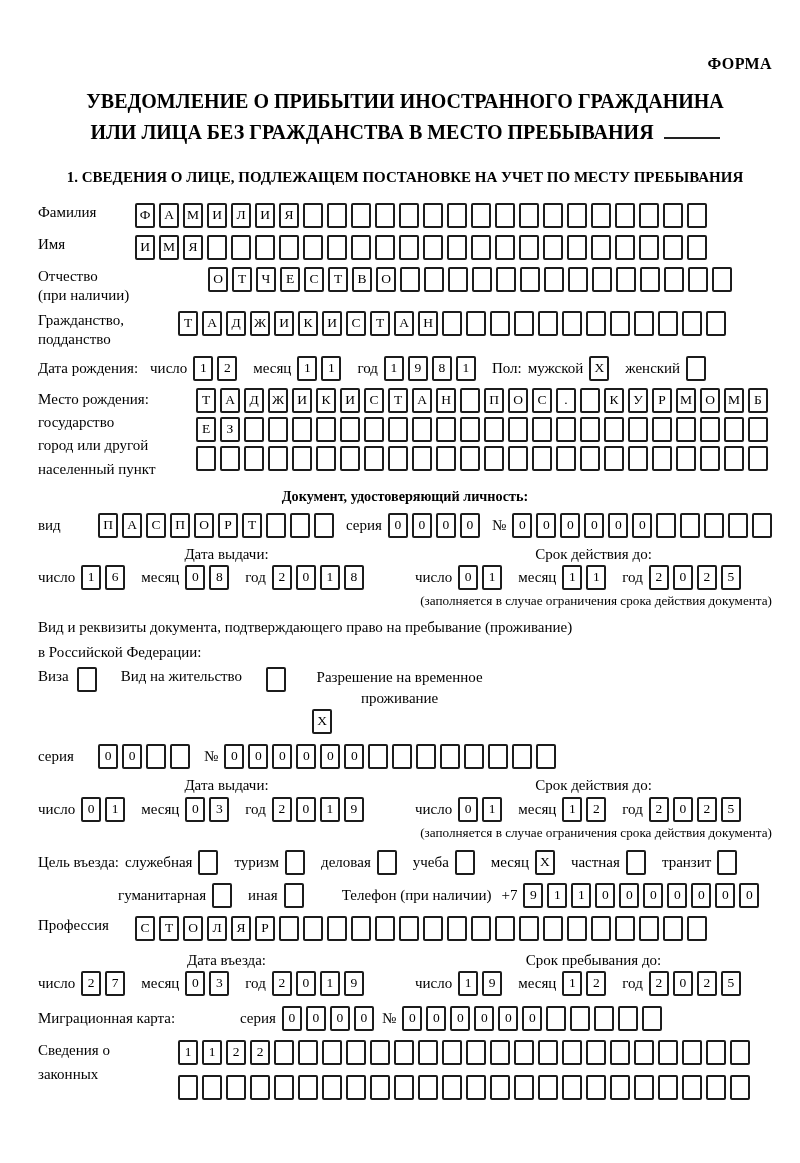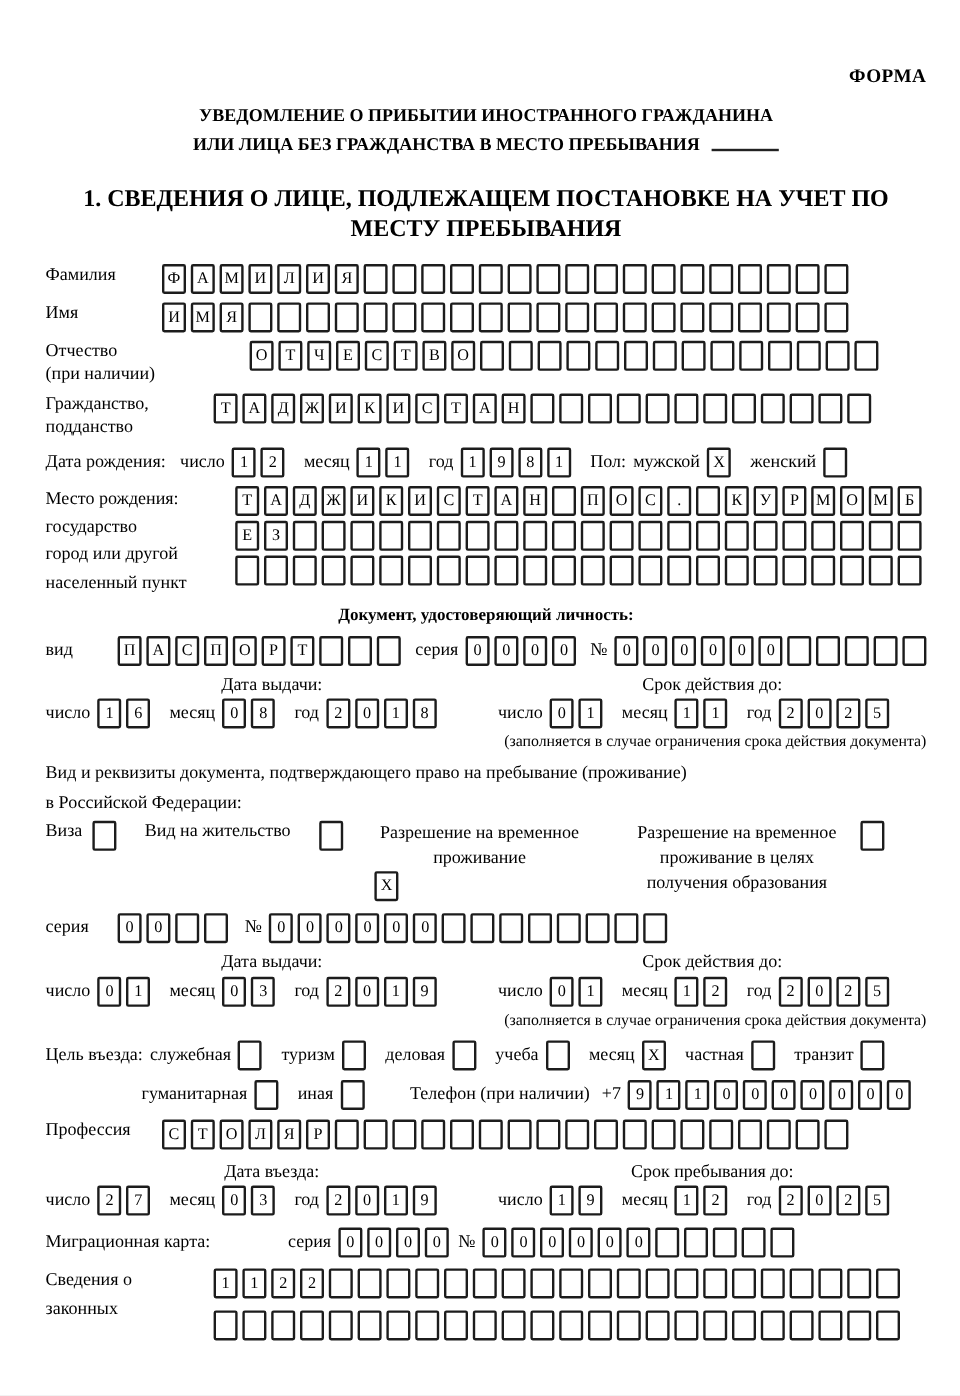--- a/index.html
+++ b/index.html
@@ -7,23 +7,23 @@
     width:800px;height:1163px;box-sizing:border-box;margin:0 auto;
     background:#ffffff;color:#000;
     font-family:"Liberation Serif","DejaVu Serif",serif;
     font-size:15px;line-height:1.25;
     padding:38px 28px 16px 38px;overflow:hidden;position:relative;
   }
   
   .hdr{margin-left:577px;font-size:13px;line-height:1.5;white-space:nowrap;}
   .hdr div:nth-child(4){margin-top:5px;}
   .forma{font-weight:bold;text-align:right;margin-top:16px;font-size:16px;letter-spacing:.4px;}
-  .title{text-align:center;font-weight:bold;font-size:15px;line-height:1.55;margin-top:12px;}
+  .title{text-align:center;font-weight:bold;font-size:20px;line-height:1.55;margin-top:12px;}
   .blank-line{display:inline-block;width:56px;border-bottom:2px solid #222;height:.95em;margin-left:10px;}
-  .sec1{font-weight:bold;text-align:center;font-size:20px;margin-top:20px;margin-bottom:16px;}
+  .sec1{font-weight:bold;text-align:center;font-size:15px;margin-top:20px;margin-bottom:16px;}
 
   
   .cells{display:inline-flex;flex-shrink:0;}
   .cell{
     width:20px;height:25px;box-sizing:border-box;border:2px solid #1c1c1c;border-radius:2px;
     margin-right:4px;display:inline-flex;align-items:center;justify-content:center;
     font-size:13.5px;background:#fff;flex-shrink:0;
   }
   
   .frow{display:flex;align-items:flex-start;margin-bottom:7px;}
@@ -412,26 +412,20 @@
       <span class="cells">
           <span class="cell"></span>
         </span>
     </span>
     <span class="optitem" style="margin-left:6px;flex-direction:column;">
       <span class="olabel center-wrap mw175">Разрешение на временное проживание</span>
       <span class="cells">
           <span class="cell">X</span>
         </span>
     </span>
-    <span class="optitem" style="margin-left:8px;margin-right:0;">
-      <span class="olabel center-wrap mw190">Разрешение на временное проживание в целях получения образования</span>
-      <span class="cells">
-          <span class="cell"></span>
-        </span>
-    </span>
   </div>
 
   <div class="irow">
     <span class="flabel w60">серия</span>
     <span class="cells">
         <span class="cell">0</span>
         <span class="cell">0</span>
         <span class="cell"></span>
         <span class="cell"></span>
       </span>

